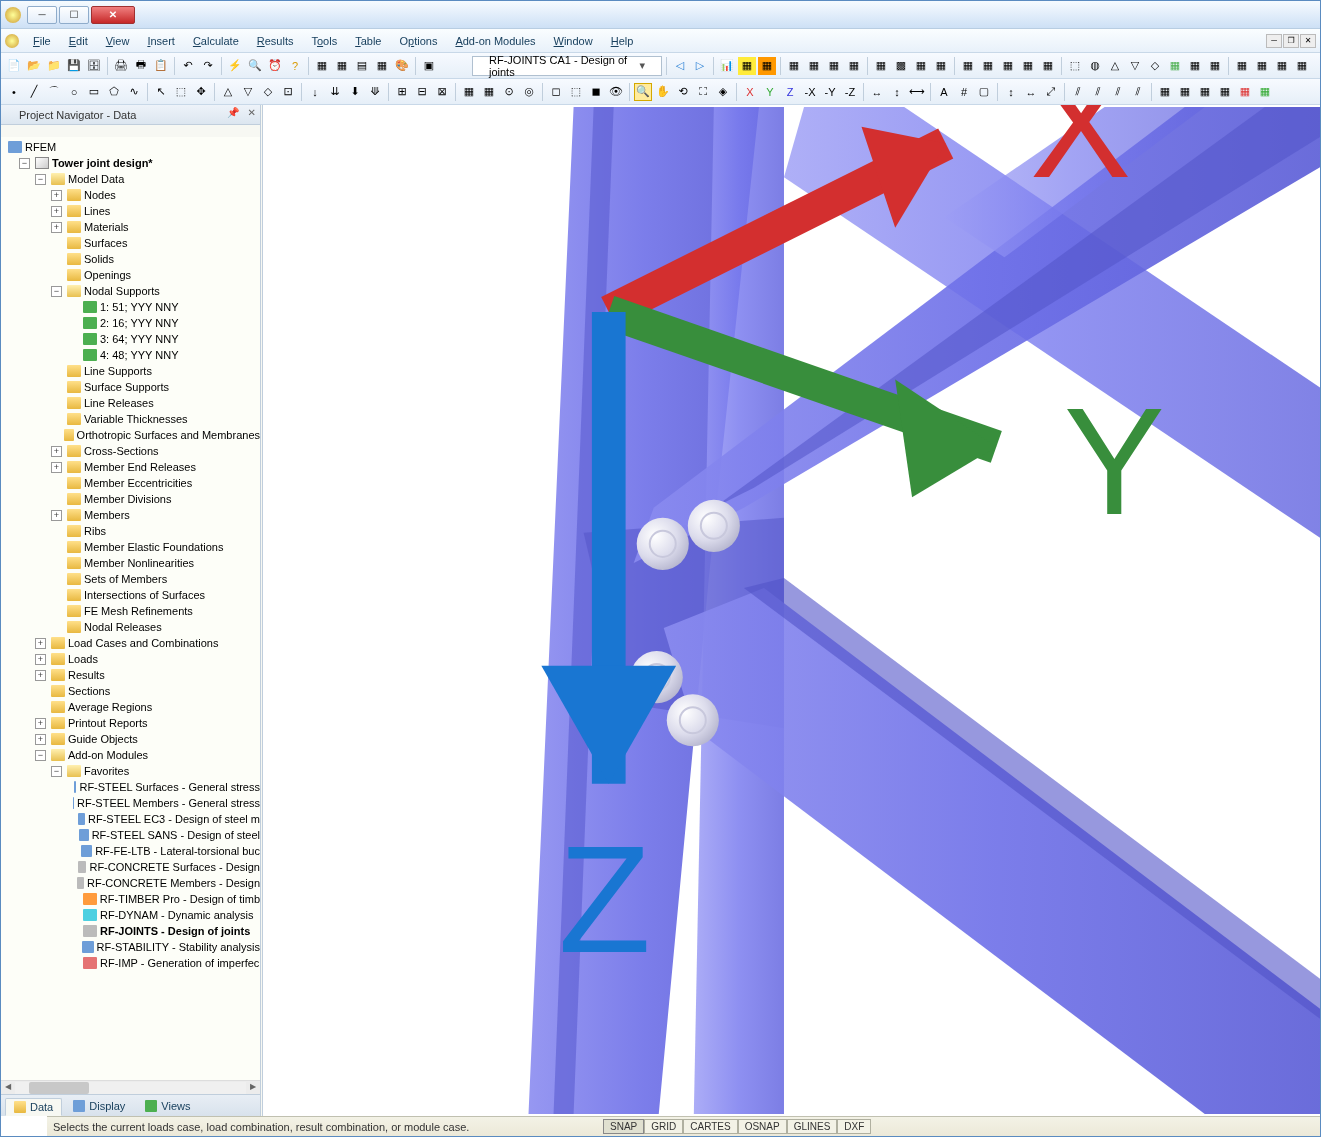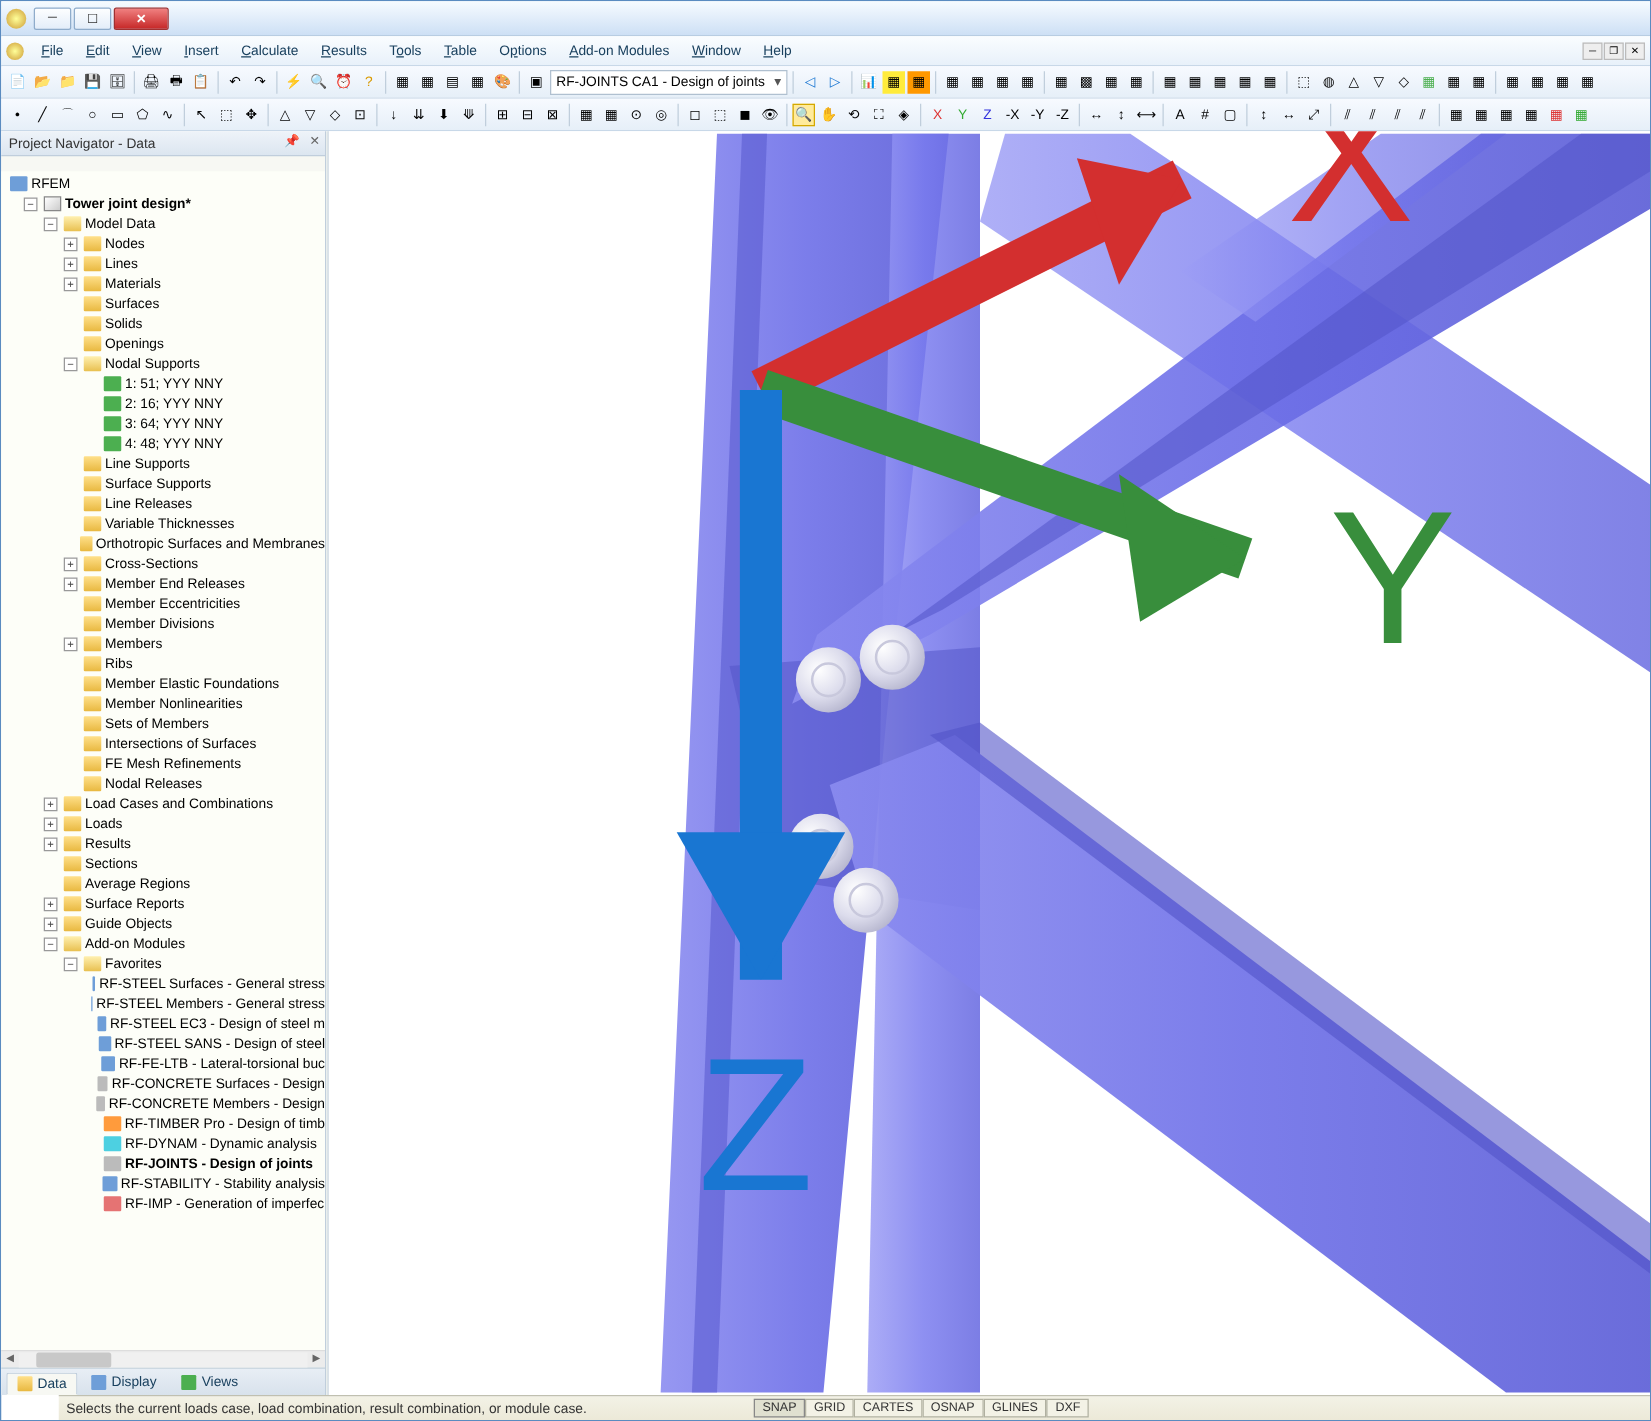--- a/index.html
+++ b/index.html
@@ -16,27 +16,27 @@
 .menubar { height: 24px; background: linear-gradient(180deg,#fafdff,#e8f1fa); display: flex; align-items: center; padding: 0 4px; border-bottom: 1px solid #c8d8e8; gap: 2px; }
 .menubar .mitem { padding: 2px 8px; color: #19405e; }
 .menubar .mitem .ul { text-decoration: underline; }
 .menubar .app-icon-sm { width: 14px; height: 14px; margin-right: 4px; background: radial-gradient(circle,#ff9,#c93); border-radius: 50%; }
 .menubar .mdi-controls { margin-left: auto; display: flex; gap: 1px; }
 .mdi-btn { width: 16px; height: 14px; border: 1px solid #bbb; background: #eee; font-size: 8px; display:flex; align-items:center; justify-content:center; }
 
 .toolbar { height: 26px; background: linear-gradient(180deg,#f7faff,#e6eff8); display: flex; align-items: center; padding: 0 4px; border-bottom: 1px solid #c8d8e8; gap: 2px; }
 .tb-btn { width: 18px; height: 18px; border: 1px solid transparent; display: flex; align-items: center; justify-content: center; font-size: 11px; }
 .tb-sep { width: 1px; height: 18px; background: #c0cedc; margin: 0 2px; }
-.tb-combo { height: 20px; width: 190px; border: 1px solid #b0c0d0; background: #fff; padding: 0 4px; font-size: 11px; display:flex; align-items:center; }
+.tb-combo { height: 20px; width: 190px; border: 1px solid #b0c0d0; background: #fff; padding: 0 16px; font-size: 11px; display:flex; align-items:center;margin-left:32px; }
 .tb-combo::after { content:"▾"; margin-left:auto; color:#555; }
 
 .main-area { flex: 1; display: flex; min-height: 0; }
 
 .nav-panel { width: 262px; border-right: 3px double #c0cedc; display: flex; flex-direction: column; background: #f7f8f3; }
-.nav-header { height: 20px; background: linear-gradient(180deg,#eef3f9,#dce6f0); border-bottom: 1px solid #c0cedc; padding: 0 6px; display:flex; align-items:center; color:#333; font-size:11px; position:relative; }
+.nav-header { height: 20px; background: linear-gradient(180deg,#eef3f9,#dce6f0); border-bottom: 1px solid #c0cedc; padding: 0 18px; display:flex; align-items:center; color:#333; font-size:11px; position:relative; }
 .nav-header .pin { position:absolute; right:20px; top:2px; font-size:10px; color:#666; }
 .nav-header .x { position:absolute; right:4px; top:2px; font-size:10px; color:#666; }
 .tree { flex:1; overflow:auto; padding: 2px 0; background:#fdfef8; font-size:11px;margin-top:12px; }
 .tree-row { display:flex; align-items:center; height:16px; padding-left:4px; white-space:nowrap; }
 .tree-row .exp { width:11px; height:11px; border:1px solid #999; background:#fff; display:flex; align-items:center; justify-content:center; font-size:9px; line-height:1; margin-right:2px; color:#444; }
 .tree-row .exp.none { border:none; background:none; }
 .tree-row .icon { width:14px; height:12px; margin:0 3px; }
 .folder-icon { background: linear-gradient(180deg,#ffe08a,#e8b840); border-radius:1px; }
 .folder-icon.open { background: linear-gradient(180deg,#fff0b0,#e8c050); }
 .blue-icon { background:#6e9ed8; border-radius:1px; }
@@ -439,21 +439,21 @@
             <span class="label">Sections</span>
           </div>
         <div class="tree-row indent-2">
             <span class="exp none"></span>
             <span class="icon folder-icon"></span>
             <span class="label">Average Regions</span>
           </div>
         <div class="tree-row indent-2">
             <span class="exp">+</span>
             <span class="icon folder-icon"></span>
-            <span class="label">Surface Reports</span>
+            <span class="label">Printout Reports</span>
           </div>
         <div class="tree-row indent-2">
             <span class="exp">+</span>
             <span class="icon folder-icon"></span>
             <span class="label">Guide Objects</span>
           </div>
         <div class="tree-row indent-2">
             <span class="exp">−</span>
             <span class="icon folder-icon open"></span>
             <span class="label">Add-on Modules</span>

